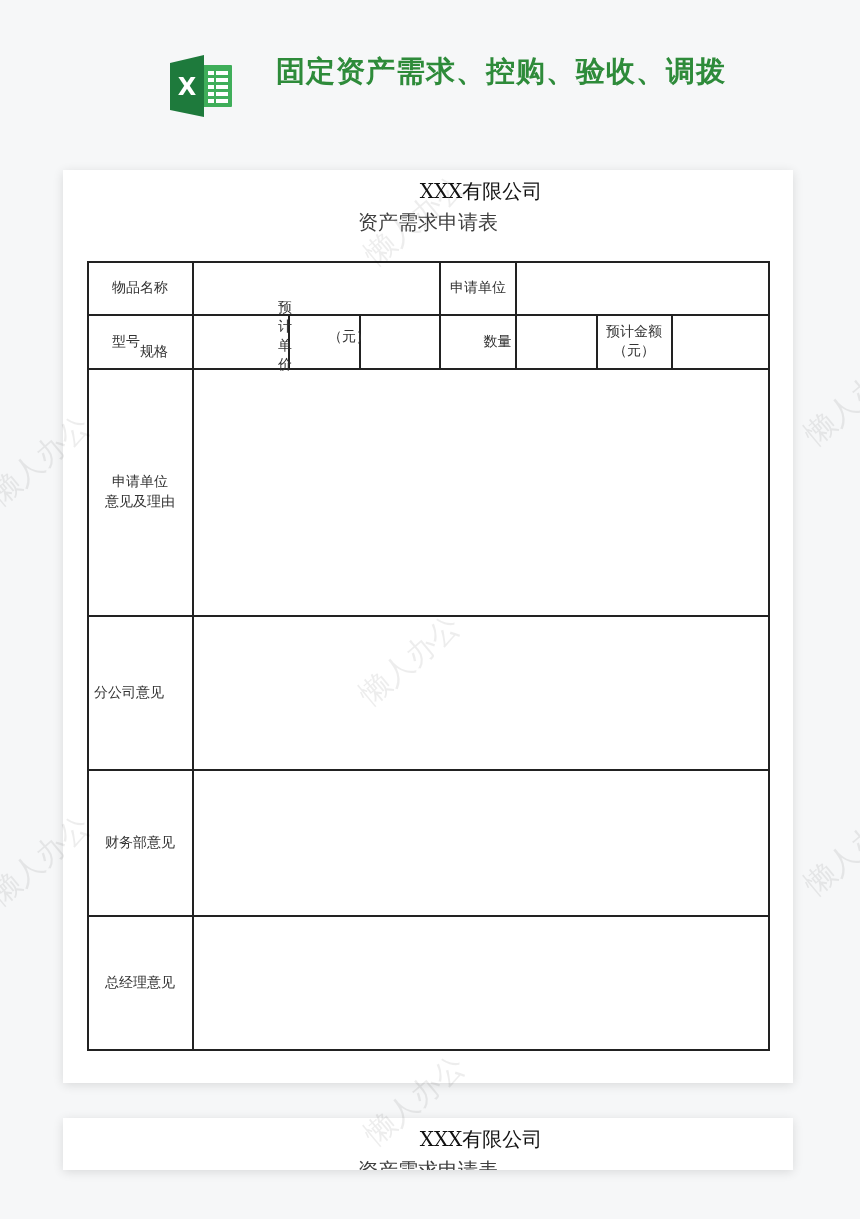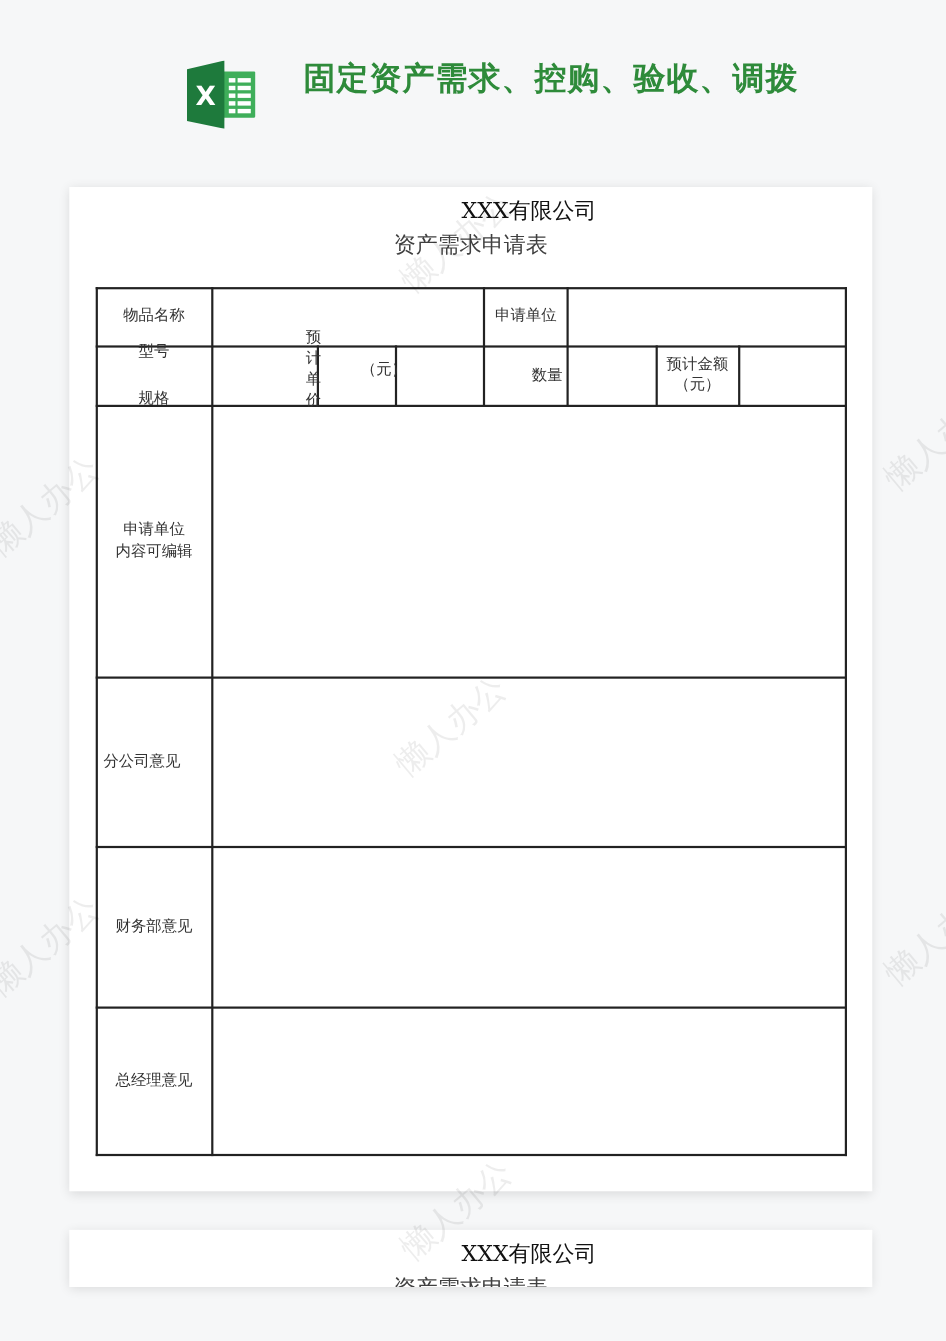--- a/index.html
+++ b/index.html
@@ -102,41 +102,41 @@
     <div class="vl" style="left:201px;top:53px;height:55px;"></div>
     <div class="vl" style="left:272px;top:53px;height:55px;"></div>
     <div class="vl" style="left:509px;top:53px;height:55px;"></div>
     <div class="vl" style="left:584px;top:53px;height:55px;"></div>
 
     <div class="cell" style="left:0;top:0;width:106px;height:54px;">物品名称</div>
     <div class="cell" style="left:106px;top:0;width:246px;height:54px;"></div>
     <div class="cell" style="left:353px;top:0;width:76px;height:54px;">申请单位</div>
     <div class="cell" style="left:429px;top:0;width:252px;height:54px;"></div>
 
-    <div class="cell" style="left:0;top:54px;width:106px;height:54px;flex-direction:column;">
+    <div class="cell" style="left:0;top:54px;width:106px;height:54px;flex-direction:row;">
       <span>型号</span>
       <span style="margin-top:20px;">规格</span>
     </div>
     <div class="cell" style="left:106px;top:54px;width:95px;height:54px;"></div>
     <div class="cell" style="left:202px;top:54px;width:70px;height:44px;flex-direction:row;line-height:19px;gap:36px;">
       <span>预计单价</span>
       <span>（元）</span>
     </div>
     <div class="cell" style="left:273px;top:54px;width:79px;height:54px;"></div>
     <div class="cell" style="left:353px;top:54px;width:76px;height:54px;padding-left:39px;">数量</div>
     <div class="cell" style="left:429px;top:54px;width:80px;height:54px;"></div>
     <div class="cell" style="left:510px;top:54px;width:74px;height:54px;flex-direction:column;line-height:19px;">
       <span>预计金额</span>
       <span>（元）</span>
     </div>
     <div class="cell" style="left:585px;top:54px;width:96px;height:54px;"></div>
 
     <div class="cell" style="left:0;top:108px;width:106px;height:246px;flex-direction:column;line-height:20px;">
       <span>申请单位</span>
-      <span>内容可编辑</span>
+      <span>意见及理由</span>
     </div>
     <div class="cell" style="left:106px;top:108px;width:575px;height:246px;"></div>
 
     <div class="cell" style="left:0;top:355px;width:84px;height:153px;">分公司意见</div>
     <div class="cell" style="left:106px;top:355px;width:575px;height:153px;"></div>
 
     <div class="cell" style="left:0;top:509px;width:106px;height:145px;">财务部意见</div>
     <div class="cell" style="left:106px;top:509px;width:575px;height:145px;"></div>
 
     <div class="cell" style="left:0;top:655px;width:106px;height:133px;">总经理意见</div>

